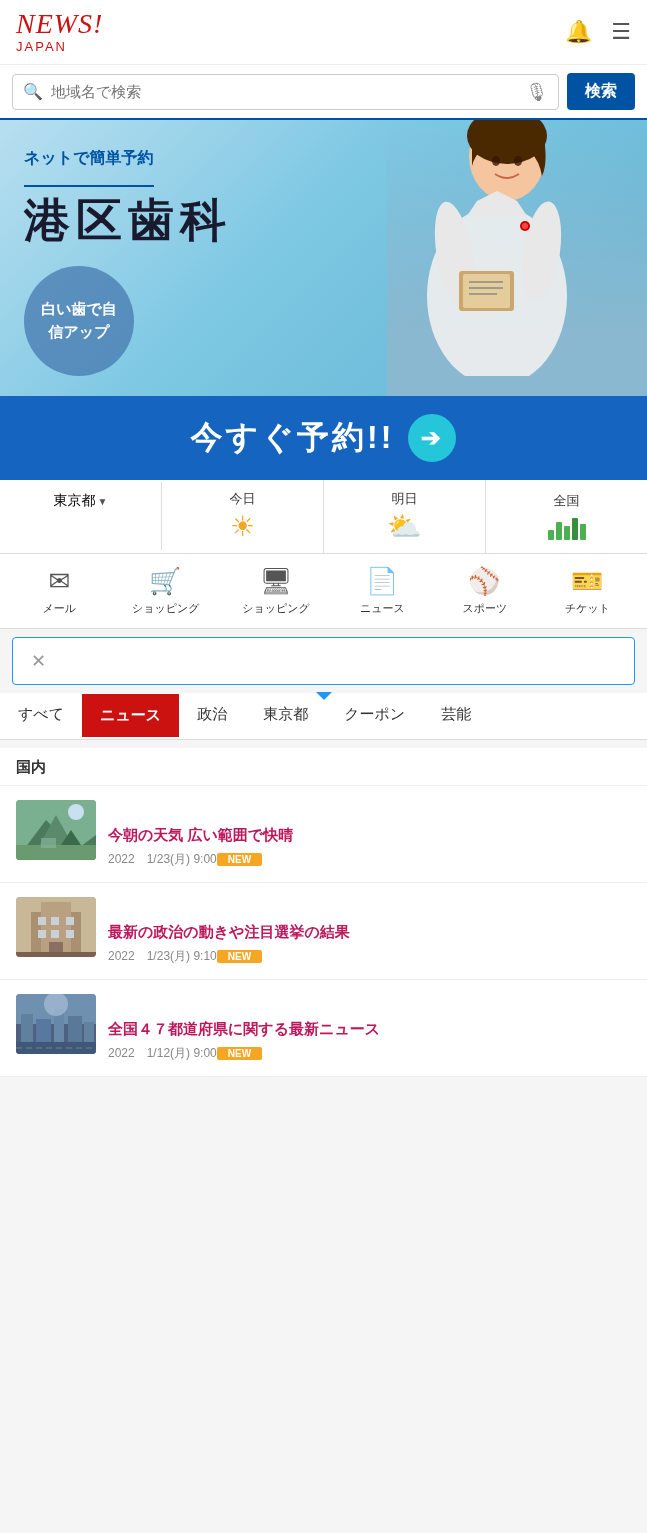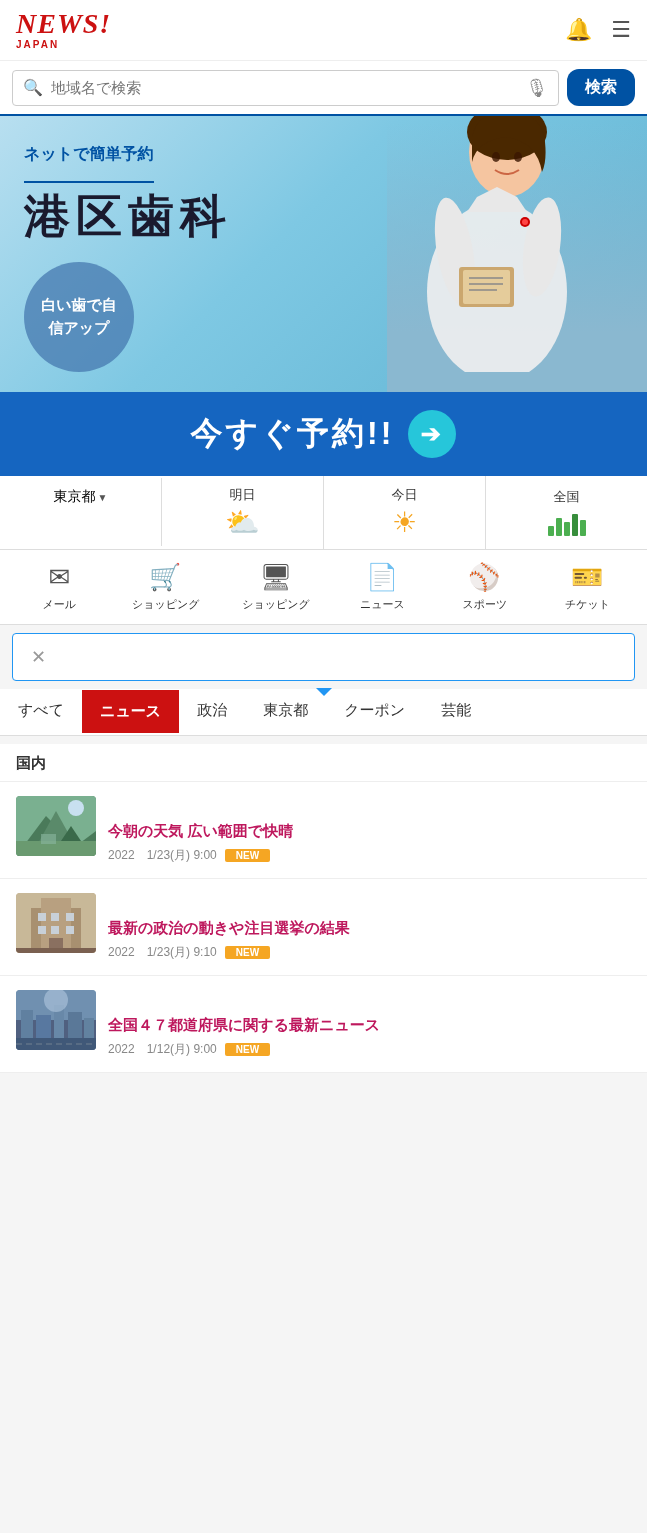--- a/index.html
+++ b/index.html
@@ -21,31 +21,31 @@
       padding: 10px 16px;
       border-bottom: 1px solid #eee;
     }
     .header-logo {
       display: flex;
       flex-direction: column;
       align-items: flex-start;
     }
     .logo-text {
       font-size: 28px;
-      font-weight: 700;
+      font-weight: 400;
       color: #cc1111;
       letter-spacing: 1px;
       line-height: 1;
       font-style: italic;
       font-family: Georgia, serif;
     }
     .logo-sub {
-      font-size: 10px;
+      font-size: 13px;
       color: #cc1111;
-      font-weight: bold;
+      font-weight: normal;
       letter-spacing: 2px;
       margin-top: 1px;
       font-style: normal;
       font-family: sans-serif;
     }
     .header-icons {
       display: flex;
       align-items: center;
       gap: 18px;
     }
@@ -87,21 +87,21 @@
       background: transparent;
     }
     .mic-icon {
       color: #888;
       font-size: 18px;
     }
     .search-btn {
       background: #0052a3;
       color: #fff;
       border: none;
-      border-radius: 12px;
+      border-radius: 4px;
       padding: 8px 18px;
       font-size: 16px;
       font-weight: bold;
       cursor: pointer;
       font-family: inherit;
       white-space: nowrap;
     }
 
     
     .ad-banner {
@@ -383,21 +383,20 @@
       font-size: 15px;
       color: #be185d;
       font-weight: bold;
       line-height: 1.4;
       margin-bottom: 6px;
       margin-top: 24px;
     }
     .news-meta {
       display: flex;
       align-items: center;
-      gap: 8px;
       font-size: 12px;
       color: #888;
     }
     .new-badge {
       background: #f5a623;
       color: #fff;
       font-size: 10px;
       font-weight: bold;
       padding: 1px 11px;
       border-radius: 2px;
@@ -472,26 +471,26 @@
 
 <div class="weather-nav">
   <div class="weather-item">
     <div class="tokyo-down">
       <span>東京都</span>
       <span class="down-arrow">▼</span>
     </div>
     <div style="height:28px; display:flex; align-items:center;"></div>
   </div>
   <div class="weather-item">
+    <span class="weather-label">今日</span>
+    <span class="weather-icon sun-icon">☀</span>
+  </div>
+  <div class="weather-item">
     <span class="weather-label">明日</span>
     <span class="weather-icon cloud-sun-icon">⛅</span>
-  </div>
-  <div class="weather-item">
-    <span class="weather-label">今日</span>
-    <span class="weather-icon sun-icon">☀</span>
   </div>
   <div class="weather-item">
     <span class="weather-label">全国</span>
     <div class="chart-icon">
       <div class="chart-bar" style="height:10px; background:#4caf50;"></div>
       <div class="chart-bar" style="height:18px; background:#4caf50;"></div>
       <div class="chart-bar" style="height:14px; background:#4caf50;"></div>
       <div class="chart-bar" style="height:22px; background:#388e3c;"></div>
       <div class="chart-bar" style="height:16px; background:#4caf50;"></div>
     </div>

